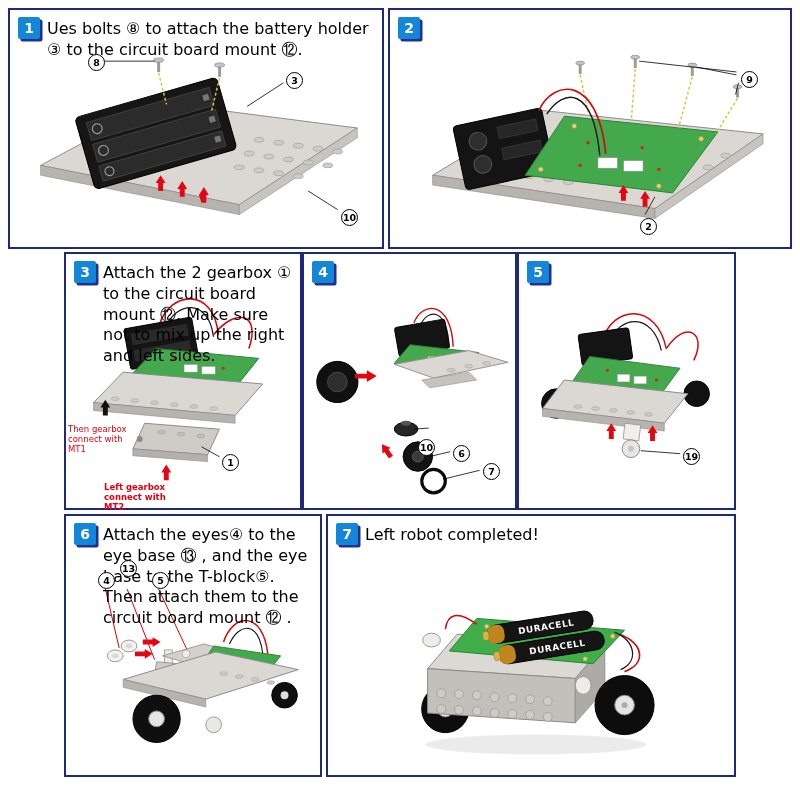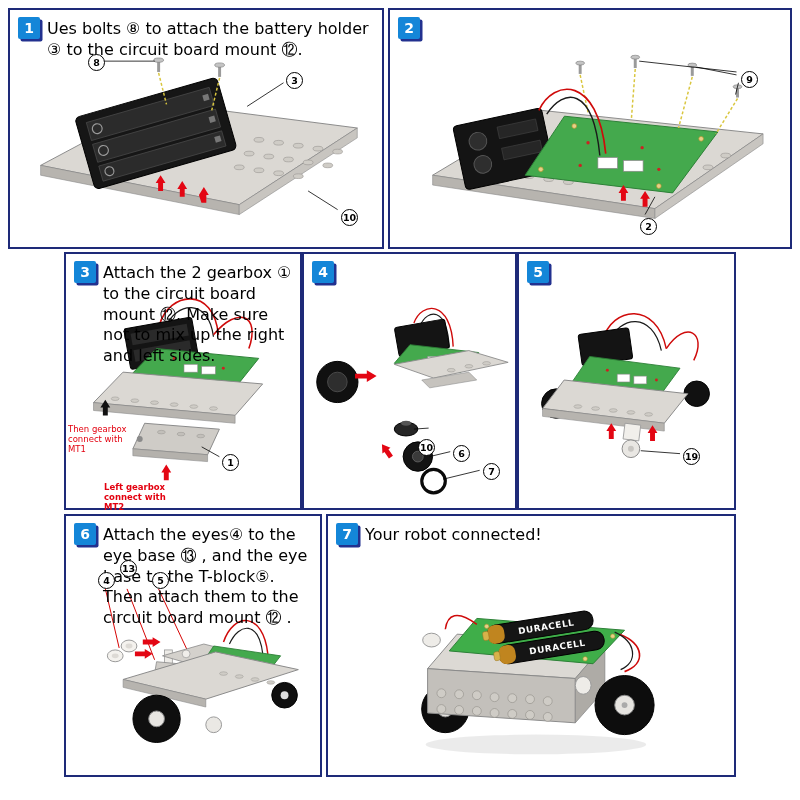--- a/index.html
+++ b/index.html
@@ -343,21 +343,21 @@
     </g>
     <circle cx="150" cy="212" r="8" fill="#eae8e4" stroke="#999"></circle>
   </svg>
   <span class="co" style="left:32px; top:56px;">4</span>
   <span class="co" style="left:54px; top:44px;">13</span>
   <span class="co" style="left:86px; top:56px;">5</span>
 </div>
 
 <div class="panel" style="left:326px; top:514px; width:410px; height:263px;">
   <span class="badge">7</span>
-  <div class="instr">Your robot connected!</div>
+  <div class="instr">Left robot completed!</div>
   <svg class="illus" viewBox="0 0 410 263">
     <ellipse cx="210" cy="232" rx="112" ry="10" fill="#000000" opacity="0.08"></ellipse>
     <g>
       <circle cx="118" cy="196" r="24" fill="#0d0d0d" stroke="#000"></circle>
       <circle cx="118" cy="196" r="8" fill="#e6e4e0" stroke="#888"></circle>
     </g>
     <g>
       <polygon points="130,120 280,130 250,165 100,155" fill="#dcd9d4" stroke="#8a8a8a" stroke-width="1"></polygon>
       <polygon points="100,155 250,165 250,210 100,200" fill="#c3c0bb" stroke="#8a8a8a" stroke-width="1"></polygon>
       <polygon points="250,165 280,130 280,176 250,210" fill="#aeaba6" stroke="#8a8a8a" stroke-width="0.8"></polygon>

